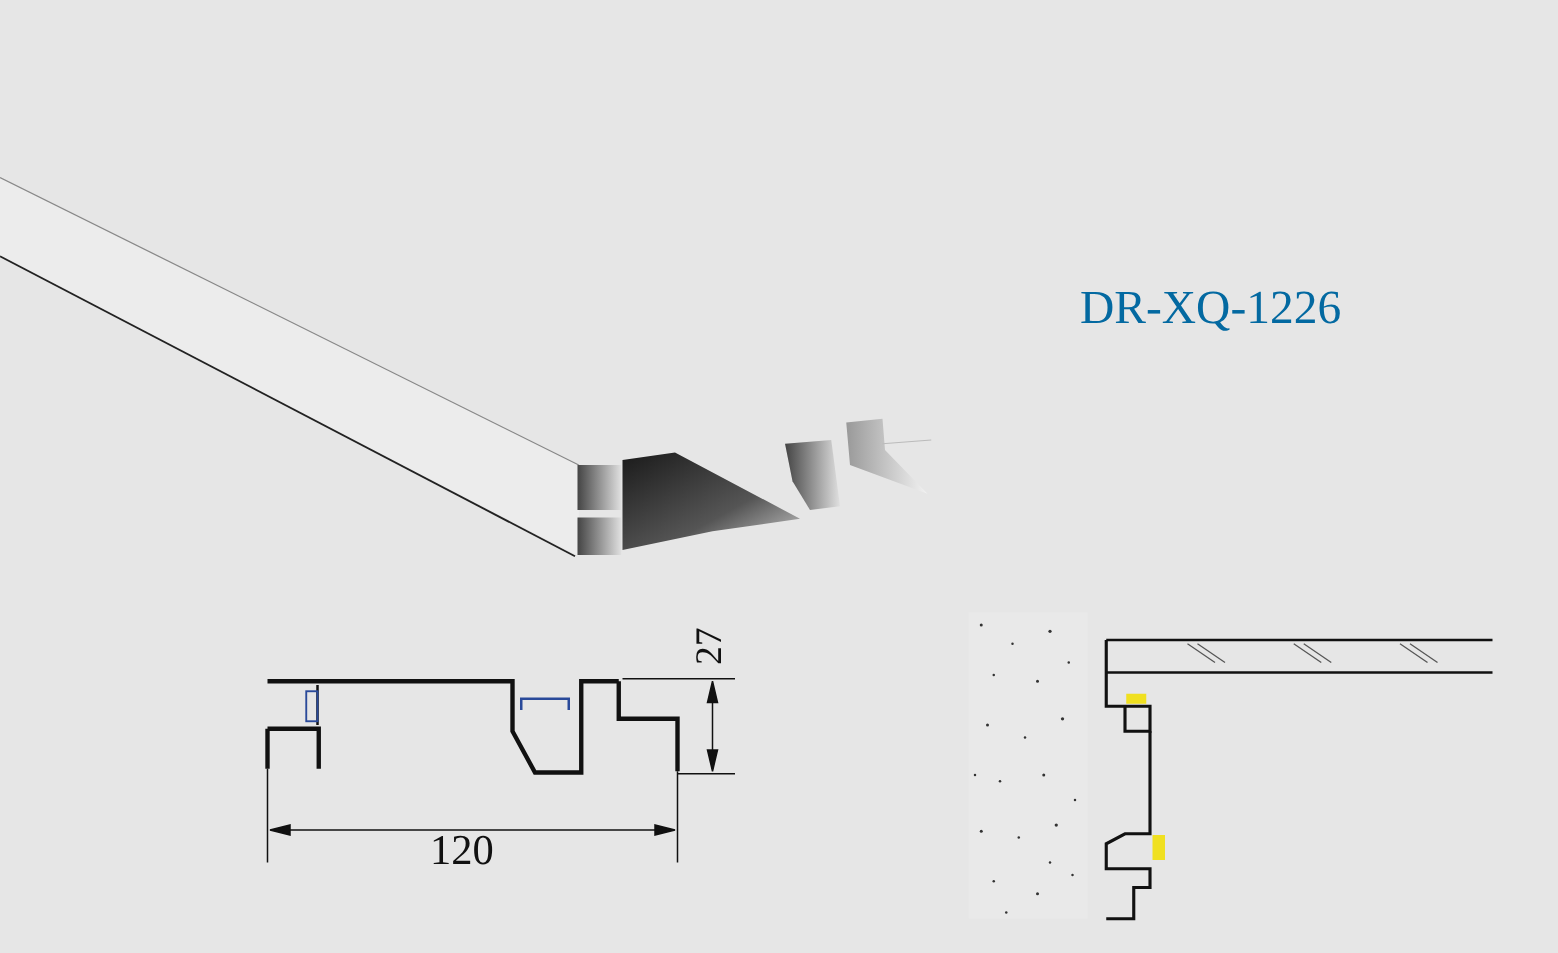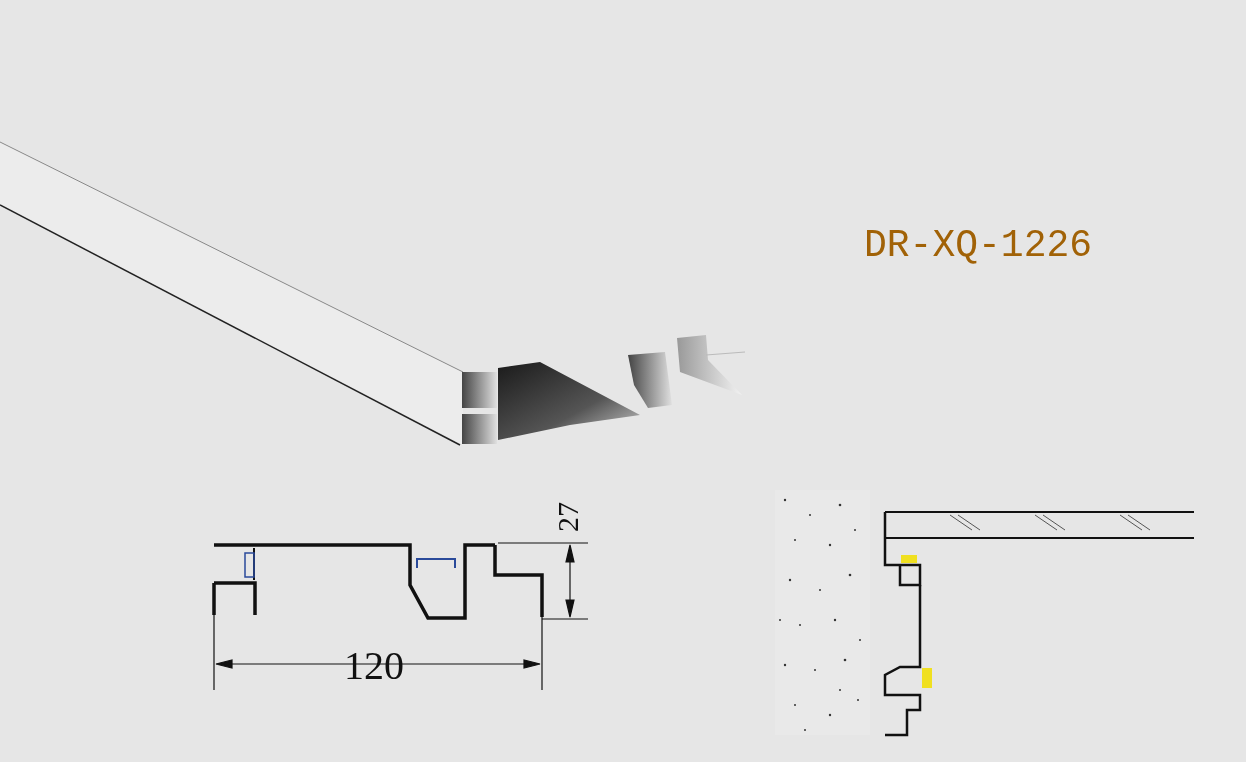--- a/index.html
+++ b/index.html
@@ -1,20 +1,20 @@
 <!DOCTYPE html>
 <html><head>
 <meta charset="utf-8">
 <style>
   html,body{margin:0;padding:0;}
   body{width:1246px;height:762px;background:#e6e6e6;position:relative;overflow:hidden;font-family:"Liberation Sans",sans-serif;}
   .abs{position:absolute;}
-  .title{left:864px;top:224px;font-size:38px;color:#a16207;letter-spacing:0px;font-family:Liberation Mono, monospace;}
+  .title{left:864px;top:224px;font-size:38px;color:#0369a1;letter-spacing:0px;font-family:Liberation Serif, serif;}
   .dim{font-family:"Liberation Serif",serif;color:#111;}
-  .dim-w{left:344px;top:642px;font-size:40px;}
+  .dim-w{left:344px;top:662px;font-size:34px;}
   .dim-h{left:553px;top:500px;font-size:30px;transform:rotate(-90deg);transform-origin:center;}
   svg{position:absolute;left:0;top:0;}
 </style>
 </head>
 <body>
 
 <svg width="1246" height="762" viewBox="0 0 1246 762">
   <defs>
     <linearGradient id="g1" x1="0" y1="0" x2="1" y2="1">
       <stop offset="0" stop-color="#1a1a1a"></stop>

